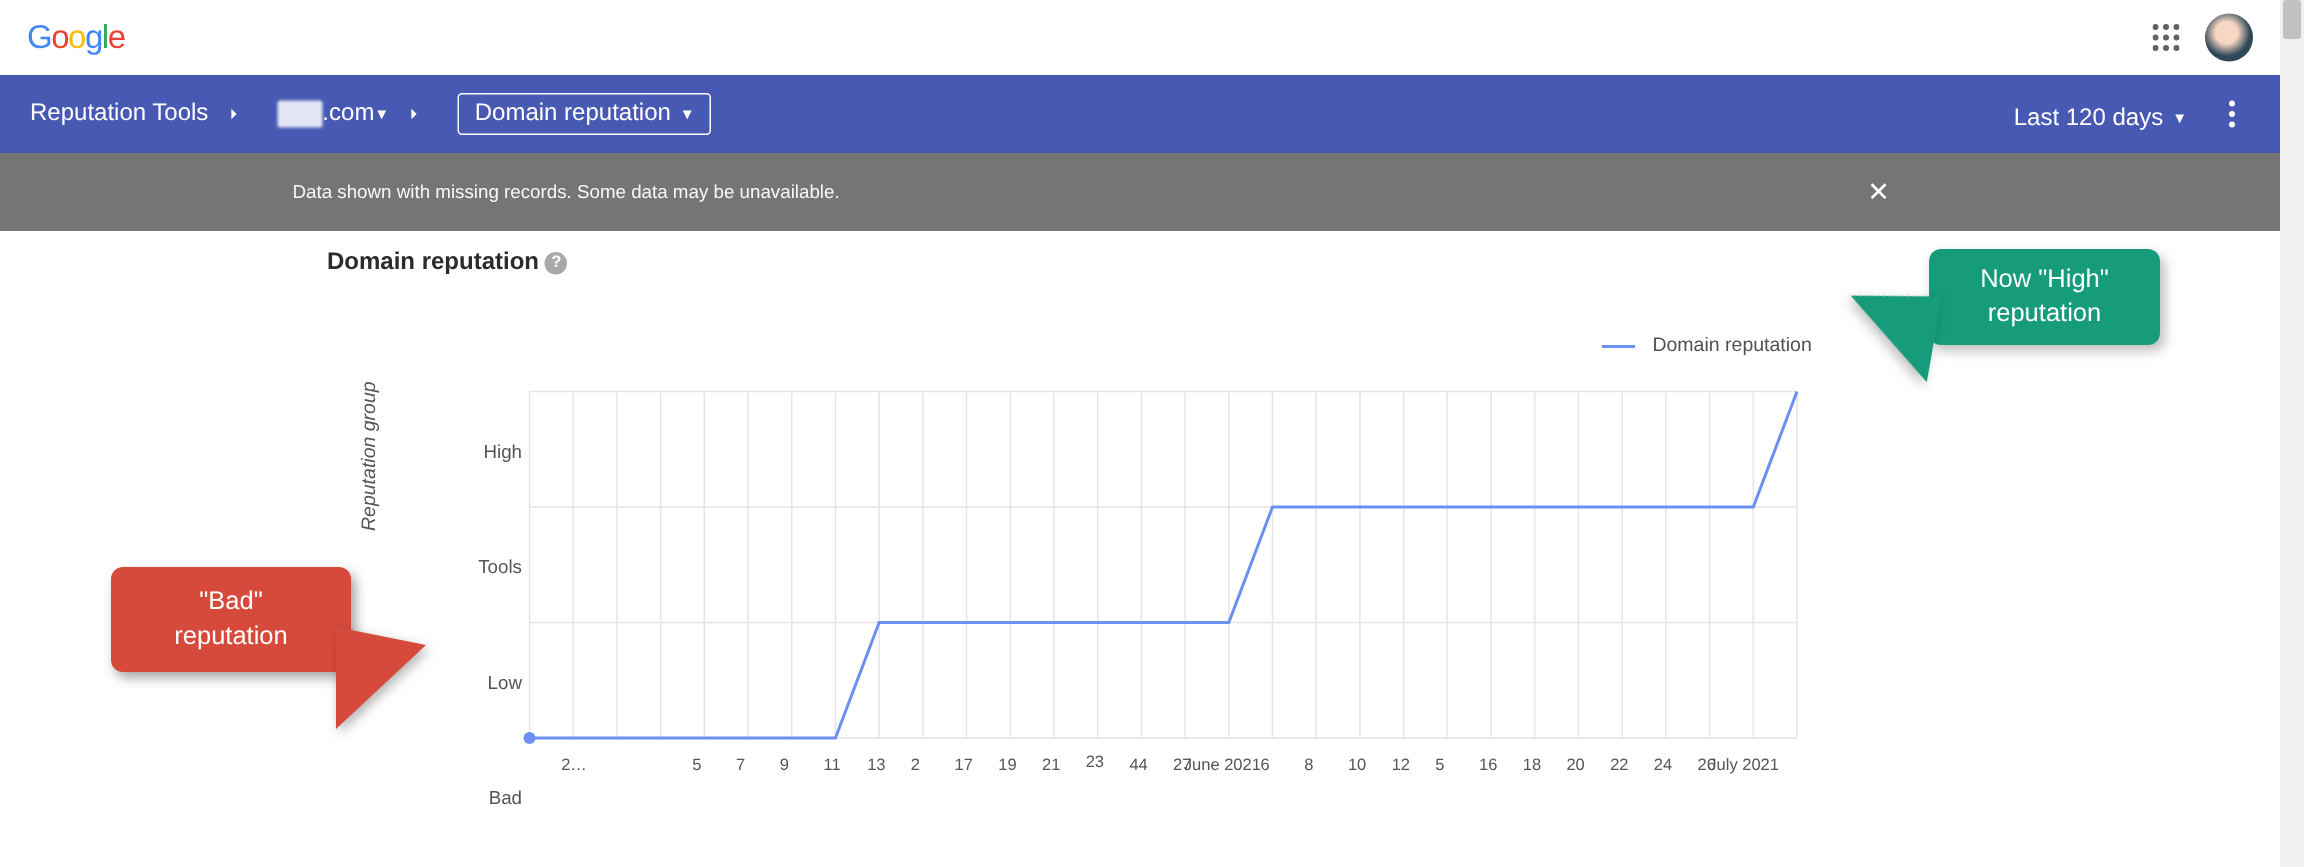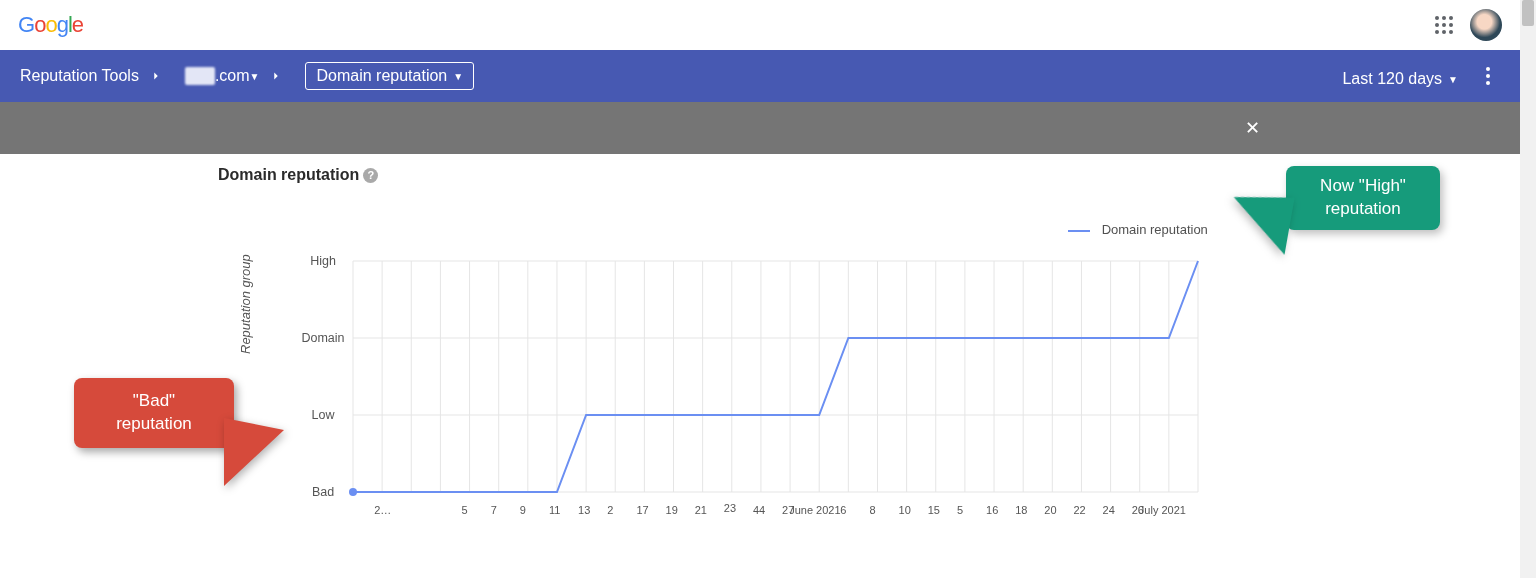--- a/index.html
+++ b/index.html
@@ -36,21 +36,21 @@
 
   .content { position:absolute; left:0; top:154px; right:16px; bottom:0; }
   .title { position:absolute; left:218px; top:12px; font-size:16px; font-weight:700; color:#2b2b2b; display:flex; align-items:center; gap:4px;}
   .help-icon { width:15px; height:15px; border-radius:50%; background:#a9a9a9; color:#fff; display:inline-flex; align-items:center; justify-content:center; font-size:11px; font-weight:700; }
 
   .legend { position:absolute; top:68px; left:1068px; font-size:13px; color:#515151; white-space:nowrap;}
   .legend .sw { display:inline-block; width:22px; height:2px; background:#6b8ff2; vertical-align:middle; margin-right:8px; }
 
   .chart { position:absolute; left:238px; top:42px; width:970px; height:310px; }
   .chart svg { width:100%; height:100%; }
-  .y-label { position:absolute; font-size:12.5px; color:#555; text-align:center; }
+  .y-label { position:absolute; font-size:12.5px; color:#555; text-align:right;margin-top:40px; }
   .axis-title { position:absolute; left:238px; top:200px; transform: rotate(-90deg); transform-origin:left top; font-style:italic; color:#555; font-size:13px;}
   .x-tick { position:absolute; font-size:11px; color:#555; text-align:center; white-space:nowrap;}
 
   .vgrid line { stroke:#e5e5e5; stroke-width:1; }
   .hgrid line { stroke:#e5e5e5; stroke-width:1; }
   .series { fill:none; stroke:#6b8ff2; stroke-width:2; }
   .first-dot { fill:#6b8ff2; }
 
   
   .callout-red { position:absolute; left:74px; top:378px; width:160px; height:70px; background:#D64A3B; color:#fff; border-radius:8px; box-shadow:3px 4px 8px rgba(0,0,0,.35); display:flex; align-items:center; justify-content:center; text-align:center; font-size:17px; line-height:1.35; }
@@ -111,38 +111,39 @@
     </div>
     <svg class="more-icon" viewBox="0 0 24 24" fill="#fff">
           <circle cx="12" cy="5" r="2"></circle>
           <circle cx="12" cy="12" r="2"></circle>
           <circle cx="12" cy="19" r="2"></circle>
         </svg>
   </div>
 </div>
 
 <div class="noticebar">
+  <span class="notice-text">Data shown with missing records. Some data may be unavailable.</span>
   <span class="notice-close">✕</span>
 </div>
 
 <div class="content">
   <div class="title">
     <span>Domain reputation</span>
     <span class="help-icon">?</span>
   </div>
 
   <div class="legend">
     <span class="sw"></span>
     <span>Domain reputation</span>
   </div>
 
   <div class="axis-title">Reputation group</div>
 
   <div class="y-label" style="top:100px; left:298px; width:50px;">High</div>
-  <div class="y-label" style="top:177px; left:298px; width:50px;">Domain</div>
+  <div class="y-label" style="top:177px; left:298px; width:50px;">Tools</div>
   <div class="y-label" style="top:254px; left:298px; width:50px;">Low</div>
   <div class="y-label" style="top:331px; left:298px; width:50px;">Bad</div>
 
   <div class="chart">
     <svg viewBox="0 0 970 310">
 
       <g class="vgrid" id="vgrid">
             <line x1="115" x2="115" y1="65" y2="296"></line>
             <line x1="144.13793103448276" x2="144.13793103448276" y1="65" y2="296"></line>
             <line x1="173.27586206896552" x2="173.27586206896552" y1="65" y2="296"></line>
@@ -196,21 +197,21 @@
         <div class="x-tick" style="left: 636.379px; top: 350px;">17</div>
         <div class="x-tick" style="left: 665.517px; top: 350px;">19</div>
         <div class="x-tick" style="left: 694.655px; top: 350px;">21</div>
         <div class="x-tick" style="left: 723.793px; top: 348px;">23</div>
         <div class="x-tick" style="left: 752.931px; top: 350px;">44</div>
         <div class="x-tick" style="left: 782.069px; top: 350px;">27</div>
         <div class="x-tick" style="left: 789.207px; top: 350px;">June 2021</div>
         <div class="x-tick" style="left: 840.345px; top: 350px;">6</div>
         <div class="x-tick" style="left: 869.483px; top: 350px;">8</div>
         <div class="x-tick" style="left: 898.621px; top: 350px;">10</div>
-        <div class="x-tick" style="left: 927.759px; top: 350px;">15</div>
+        <div class="x-tick" style="left: 927.759px; top: 350px;">12</div>
         <div class="x-tick" style="left: 956.897px; top: 350px;">5</div>
         <div class="x-tick" style="left: 986.034px; top: 350px;">16</div>
         <div class="x-tick" style="left: 1015.17px; top: 350px;">18</div>
         <div class="x-tick" style="left: 1044.31px; top: 350px;">20</div>
         <div class="x-tick" style="left: 1073.45px; top: 350px;">22</div>
         <div class="x-tick" style="left: 1102.59px; top: 350px;">24</div>
         <div class="x-tick" style="left: 1131.72px; top: 350px;">26</div>
         <div class="x-tick" style="left: 1138.86px; top: 350px;">July 2021</div>
       </div>
 

